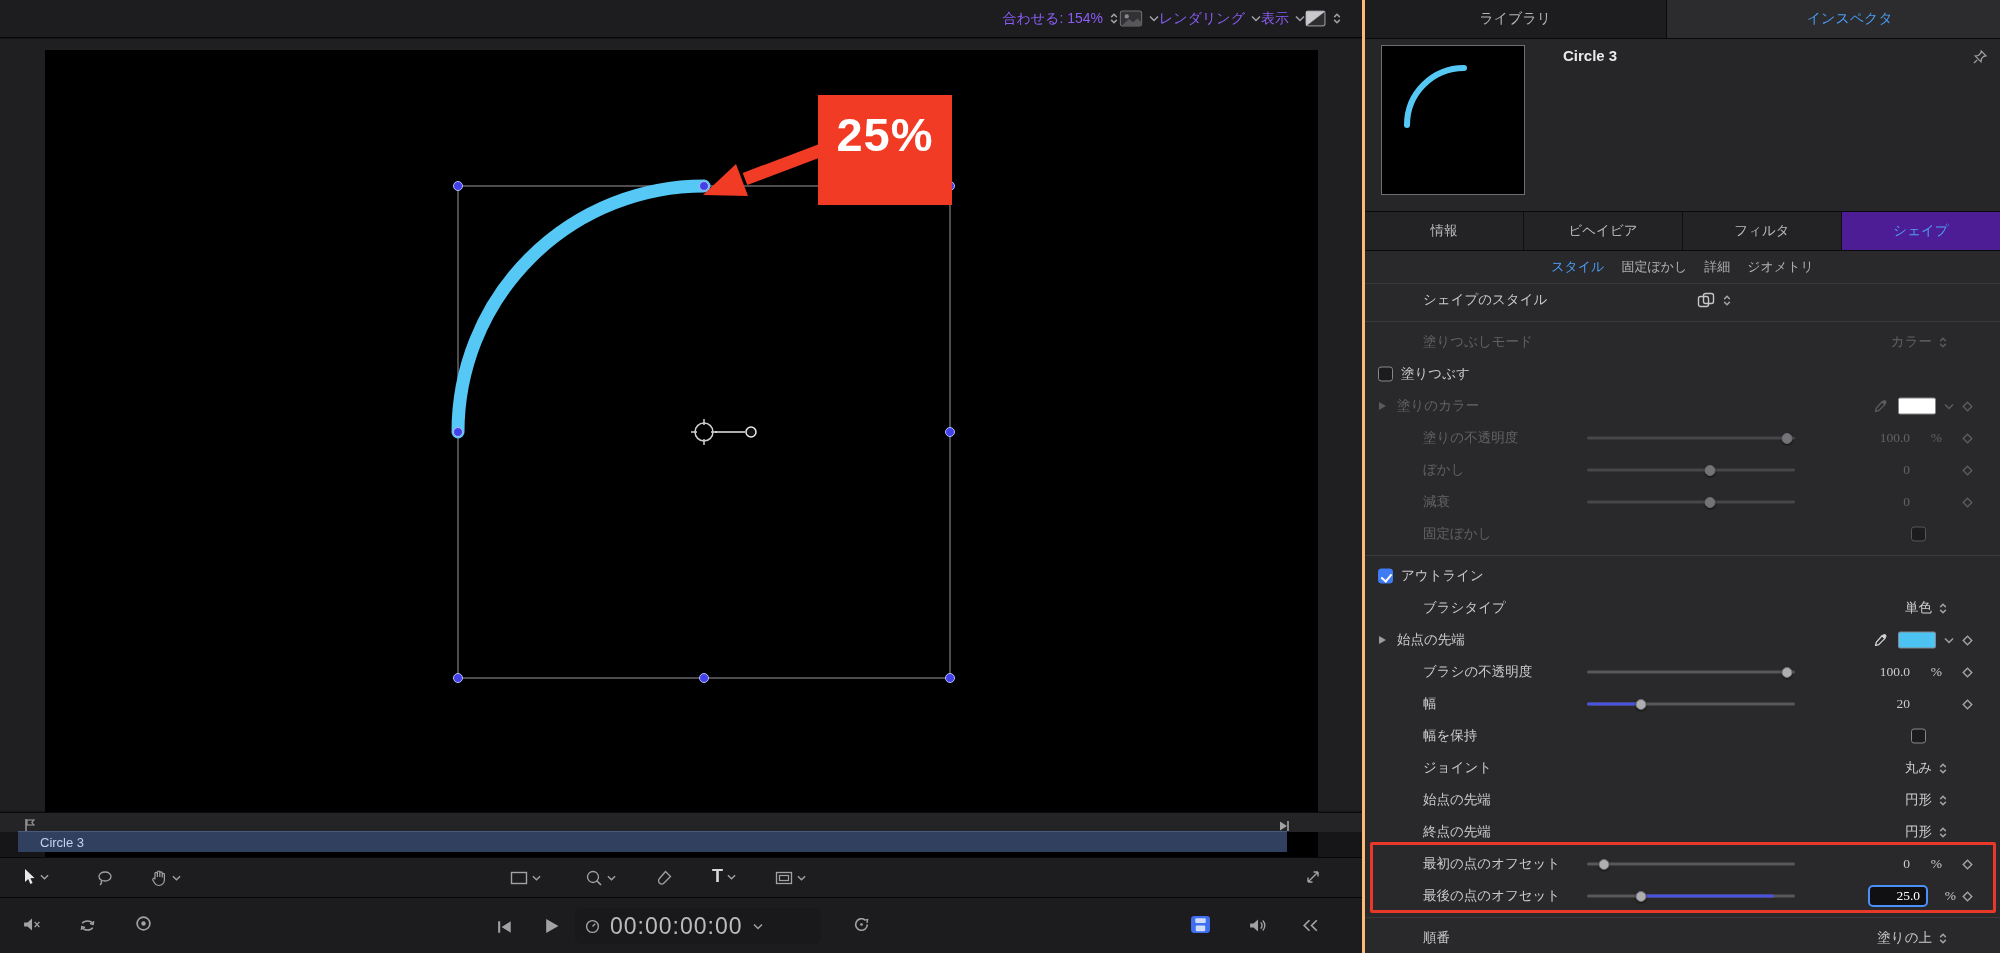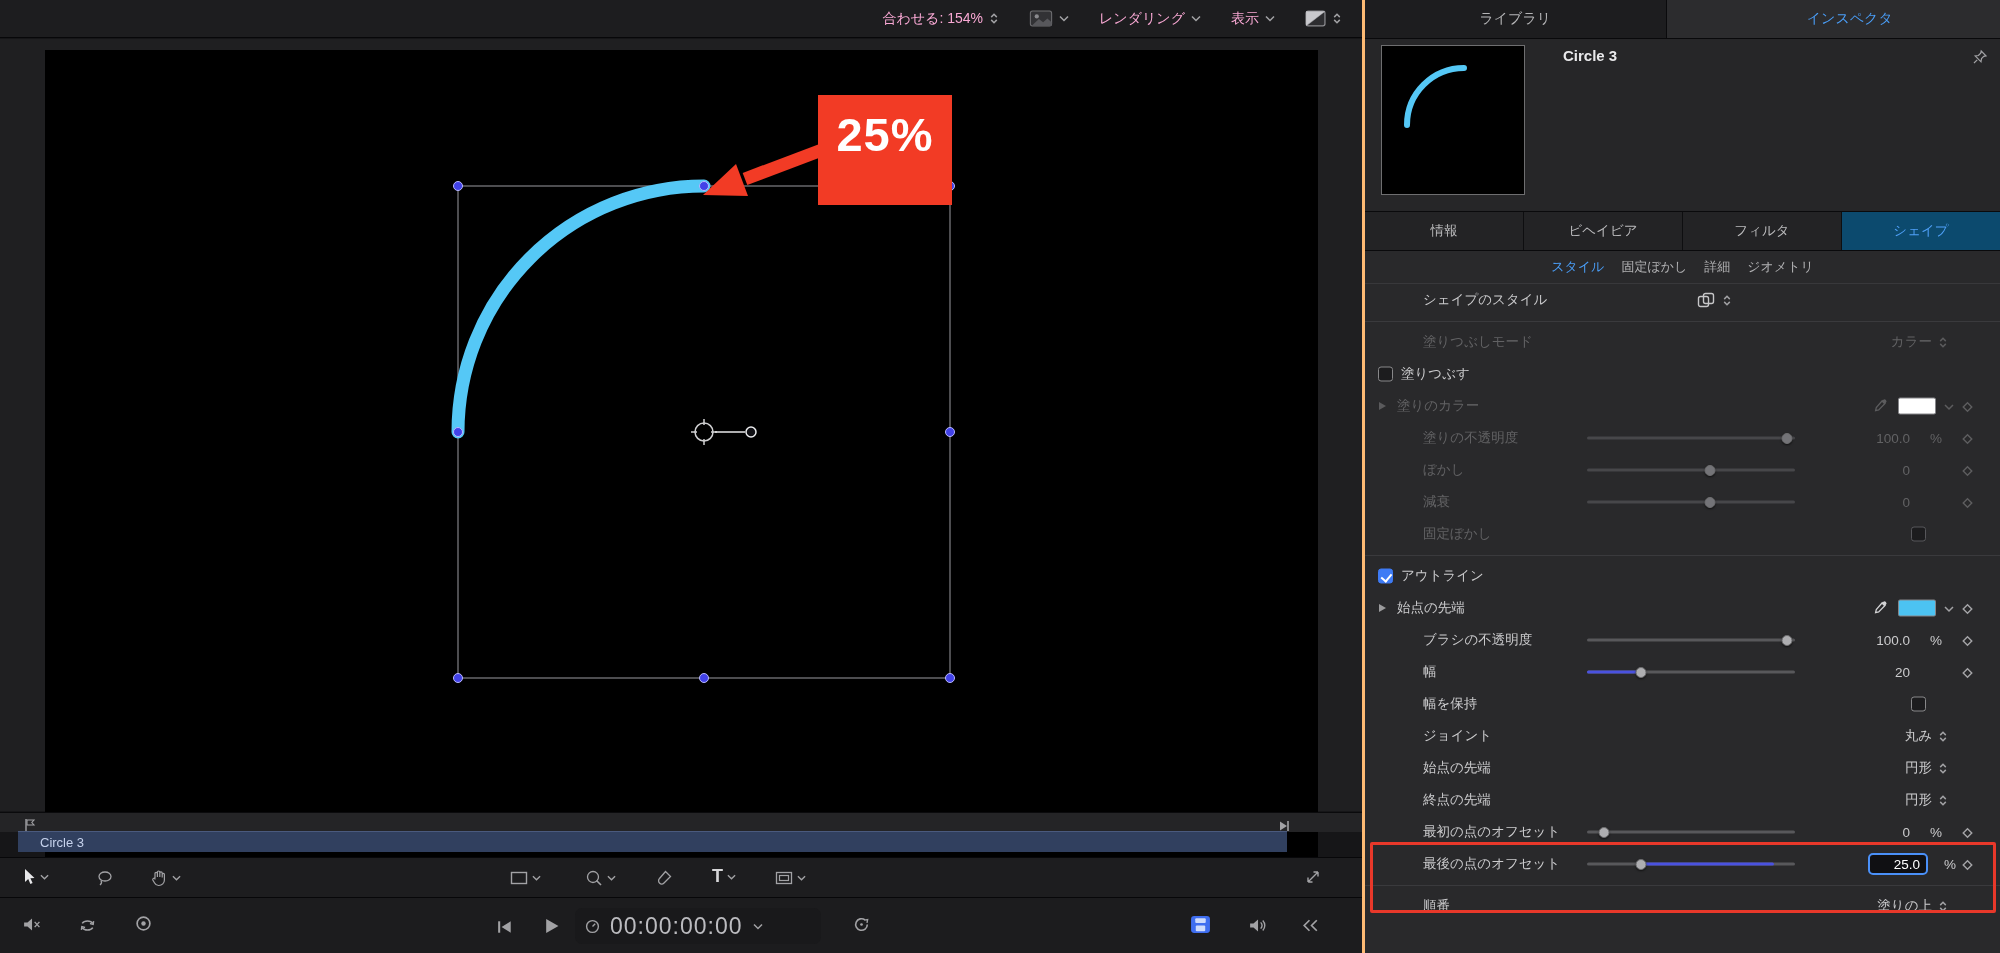--- a/index.html
+++ b/index.html
@@ -6,21 +6,21 @@
   body{
     width:2000px;height:953px;position:relative;overflow:hidden;
     background:#161618;color:#ccc;
     font-family:"Liberation Sans", sans-serif;
     -webkit-font-smoothing:antialiased;
   }
   .ic{display:inline-block;vertical-align:middle;color:#a2a2a5;}
   
   .topbar{position:absolute;left:0;top:0;width:1362px;height:38px;background:#1d1d1f;
     border-bottom:1px solid #070709;display:flex;align-items:center;justify-content:flex-end;
-    gap:30px;padding-right:20px;box-sizing:border-box;font-size:14px;color:#f9a8d4;}
+    padding-right:20px;box-sizing:border-box;font-size:14px;color:#8b5cf6;}
   .tb-item{display:flex;align-items:center;gap:6px;white-space:nowrap;}
   
   .canvas-area{position:absolute;left:0;top:39px;width:1362px;height:772px;background:#1f1f21;}
   .stage{position:absolute;left:45px;top:11px;width:1273px;height:932px;background:#000;}
   .stage svg.scene{position:absolute;left:0;top:0;}
   .callout{position:absolute;left:773px;top:45px;width:134px;height:110px;background:#f23b25;
     color:#fff;font-weight:bold;font-size:47px;display:flex;justify-content:center;
     padding-top:12px;box-sizing:border-box;letter-spacing:1px;}
   
   .ruler{position:absolute;left:0;top:812px;width:1362px;height:19px;background:#242426;border-top:1px solid #0a0a0c;}
@@ -43,25 +43,25 @@
   .panel-tab:last-child{border-right:none;padding-left:33px;}
   .panel-tab.active{background:#2c2c2e;color:#4a9ef8;}
   .preview{position:relative;height:172px;background:#262628;}
   .thumb{position:absolute;left:16px;top:6px;width:144px;height:150px;background:#000;
     border:1px solid #6e6e70;box-sizing:border-box;}
   .objname{position:absolute;left:198px;top:8px;font-size:15px;font-weight:bold;color:#e9e9eb;}
   .pinbtn{position:absolute;right:12px;top:10px;color:#a0a0a3;}
   .maintabs{display:flex;height:38px;background:#232325;border-top:1px solid #0a0a0c;border-bottom:1px solid #0a0a0c;}
   .maintab{flex:1;display:flex;align-items:center;justify-content:center;color:#bcbcbe;border-right:1px solid #0e0e10;}
   .maintab:last-child{border-right:none;}
-  .maintab.active{background:#0c4a6e;color:#4fa0f8;}
+  .maintab.active{background:#4c1d95;color:#4fa0f8;}
   .subtabs{height:32px;display:flex;align-items:center;justify-content:center;gap:17px;
     color:#b2b2b4;font-size:13px;border-bottom:1px solid #38383b;}
   .subtab.active{color:#4a9ef8;}
-  .rows{position:relative;}
+  .rows{position:relative;font-family:Liberation Serif, serif;}
   .prow{position:relative;height:32px;}
   .gsep{height:10px;position:relative;}
   .gsep::after{content:"";position:absolute;left:0;right:0;top:50%;height:1px;background:#3a3a3d;}
   .plabel{position:absolute;left:58px;top:50%;transform:translateY(-50%);color:#cbcbcd;white-space:nowrap;}
   .plabel.after-chk{left:36px;}
   .plabel.after-disc{left:32px;}
   .prow.dim .plabel{color:#626264;}
   .disc{position:absolute;left:14px;top:50%;transform:translateY(-50%);width:0;height:0;
     border-left:7px solid #9b9b9d;border-top:4.5px solid transparent;border-bottom:4.5px solid transparent;}
   .prow.dim .disc{border-left-color:#5a5a5c;}
@@ -579,20 +579,29 @@
         <span class="chkright chk"></span>
       </div>
 
       <div class="gsep"></div>
 
       <div class="prow">
         <span class="chkleft chk on"></span>
         <span class="plabel after-chk">アウトライン</span>
       </div>
 
+      <div class="prow">
+        <span class="plabel">ブラシタイプ</span>
+        <span class="popup">
+          <span>単色</span>
+          <svg class="ic" width="10" height="13">
+              <use href="#i-chevud"></use>
+            </svg>
+        </span>
+      </div>
 
       <div class="prow">
         <span class="disc"></span>
         <span class="plabel after-disc">始点の先端</span>
         <span class="eyed">
           <svg class="ic" width="16" height="16" style="color:#d2d2d4">
               <use href="#i-eyedropper"></use>
             </svg>
         </span>
         <span class="swatch sw-cyan"></span>

